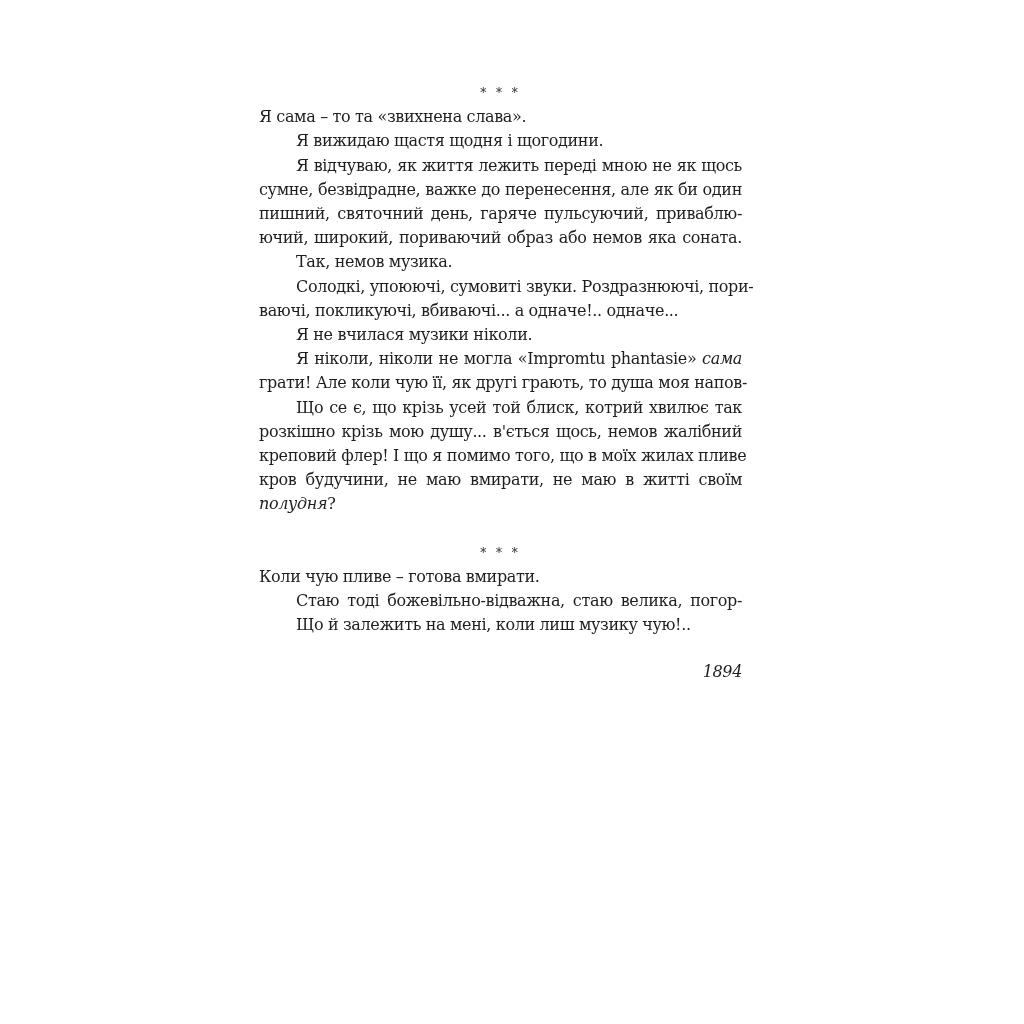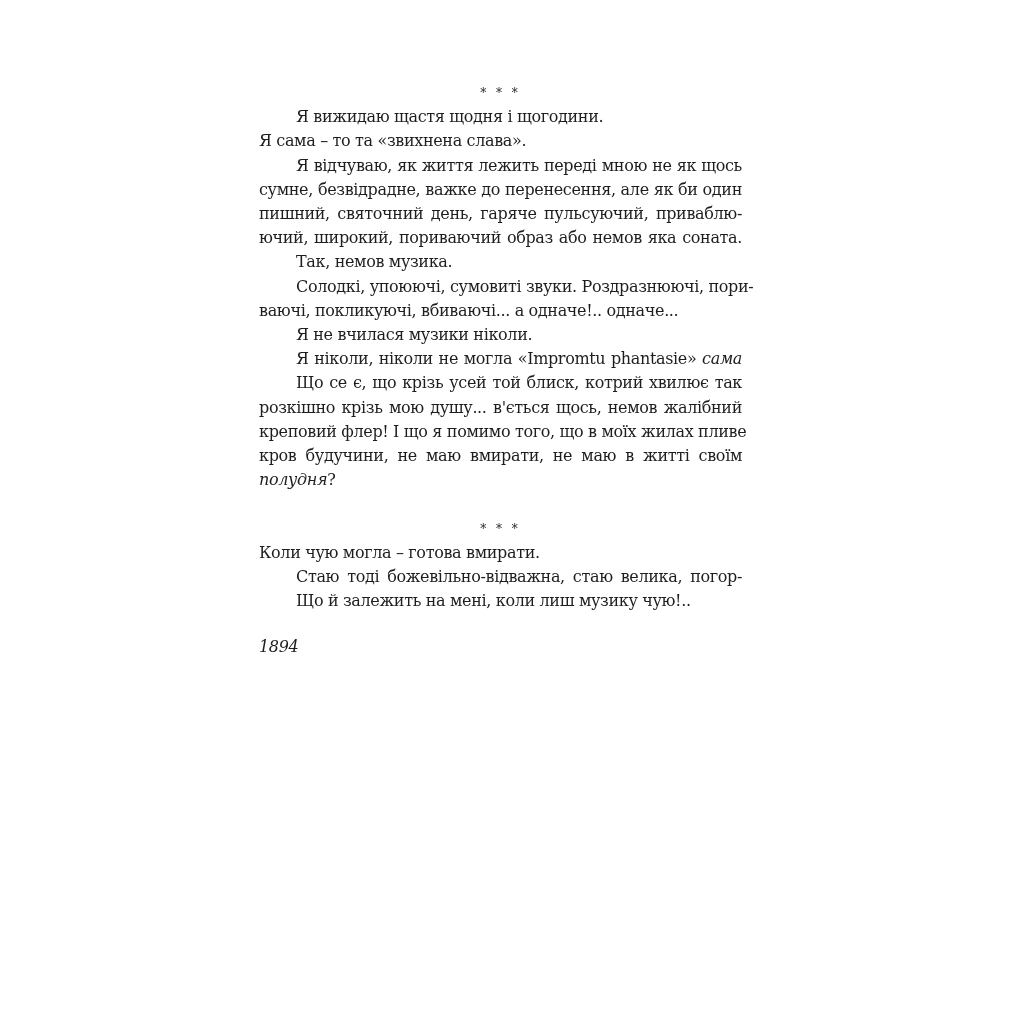--- a/index.html
+++ b/index.html
@@ -8,49 +8,50 @@
     position: absolute; left: 259px; top: 81px; width: 483px;
     font-family: "DejaVu Serif", "Liberation Serif", serif;
     font-size: 16px; line-height: 24.2px; color: #1e1e1e;
     letter-spacing: -0.35px;
   }
   .stars { text-align: center; font-size: 12px; letter-spacing: 3px; height: 24.2px; line-height: 24.2px; }
   .gap { height: 24.2px; }
   .ln { white-space: nowrap; display: block; text-align: justify; text-align-last: justify; }
   .ln.last { text-align-last: left; }
   .ind { text-indent: 37px; }
-  .date { font-style: italic; margin-top: 22px; }
+  .date { text-align: right; font-style: italic; margin-top: 22px; }
   i { font-style: italic; }
 </style>
 </head>
 <body>
 
 <div class="page">
   <div class="stars">* * *</div>
   <div id="s1a">
+      <span class="ln last">Я сама – то та «звихнена слава».</span>
       <span class="ln ind last">Я вижидаю щастя щодня і щогодини.</span>
-      <span class="ln last">Я сама – то та «звихнена слава».</span>
       <span class="ln ind">Я відчуваю, як життя лежить переді мною не як щось</span>
       <span class="ln">сумне, безвідрадне, важке до перенесення, але як би один</span>
       <span class="ln">пишний, святочний день, гаряче пульсуючий, приваблю-</span>
       <span class="ln">ючий, широкий, пориваючий образ або немов яка соната.</span>
       <span class="ln ind last">Так, немов музика.</span>
       <span class="ln ind">Солодкі, упоюючі, сумовиті звуки. Роздразнюючі, пори-</span>
       <span class="ln last">ваючі, покликуючі, вбиваючі... а одначе!.. одначе...</span>
       <span class="ln ind last">Я не вчилася музики ніколи.</span>
     </div>
   <span class="ln ind"><span>Я ніколи, ніколи не могла «Impromtu phantasie» </span><i>сама</i></span>
   <div id="s1b">
+      <span class="ln">грати! Але коли чую її, як другі грають, то душа моя напов-</span>
       <span class="ln ind">Що се є, що крізь усей той блиск, котрий хвилює так</span>
       <span class="ln">розкішно крізь мою душу... в'ється щось, немов жалібний</span>
       <span class="ln">креповий флер! І що я помимо того, що в моїх жилах пливе</span>
       <span class="ln">кров будучини, не маю вмирати, не маю в житті своїм</span>
     </div>
   <span class="ln last"><i>полудня</i><span>?</span></span>
   <div class="gap"></div>
   <div class="stars">* * *</div>
   <div id="s2">
-      <span class="ln last">Коли чую могла – готова вмирати.</span>
+      <span class="ln last">Коли чую пливе – готова вмирати.</span>
       <span class="ln ind">Стаю тоді божевільно-відважна, стаю велика, погор-</span>
       <span class="ln ind last">Що й залежить на мені, коли лиш музику чую!..</span>
     </div>
   <div class="date">1894</div>
 </div>
 
 </body></html>

